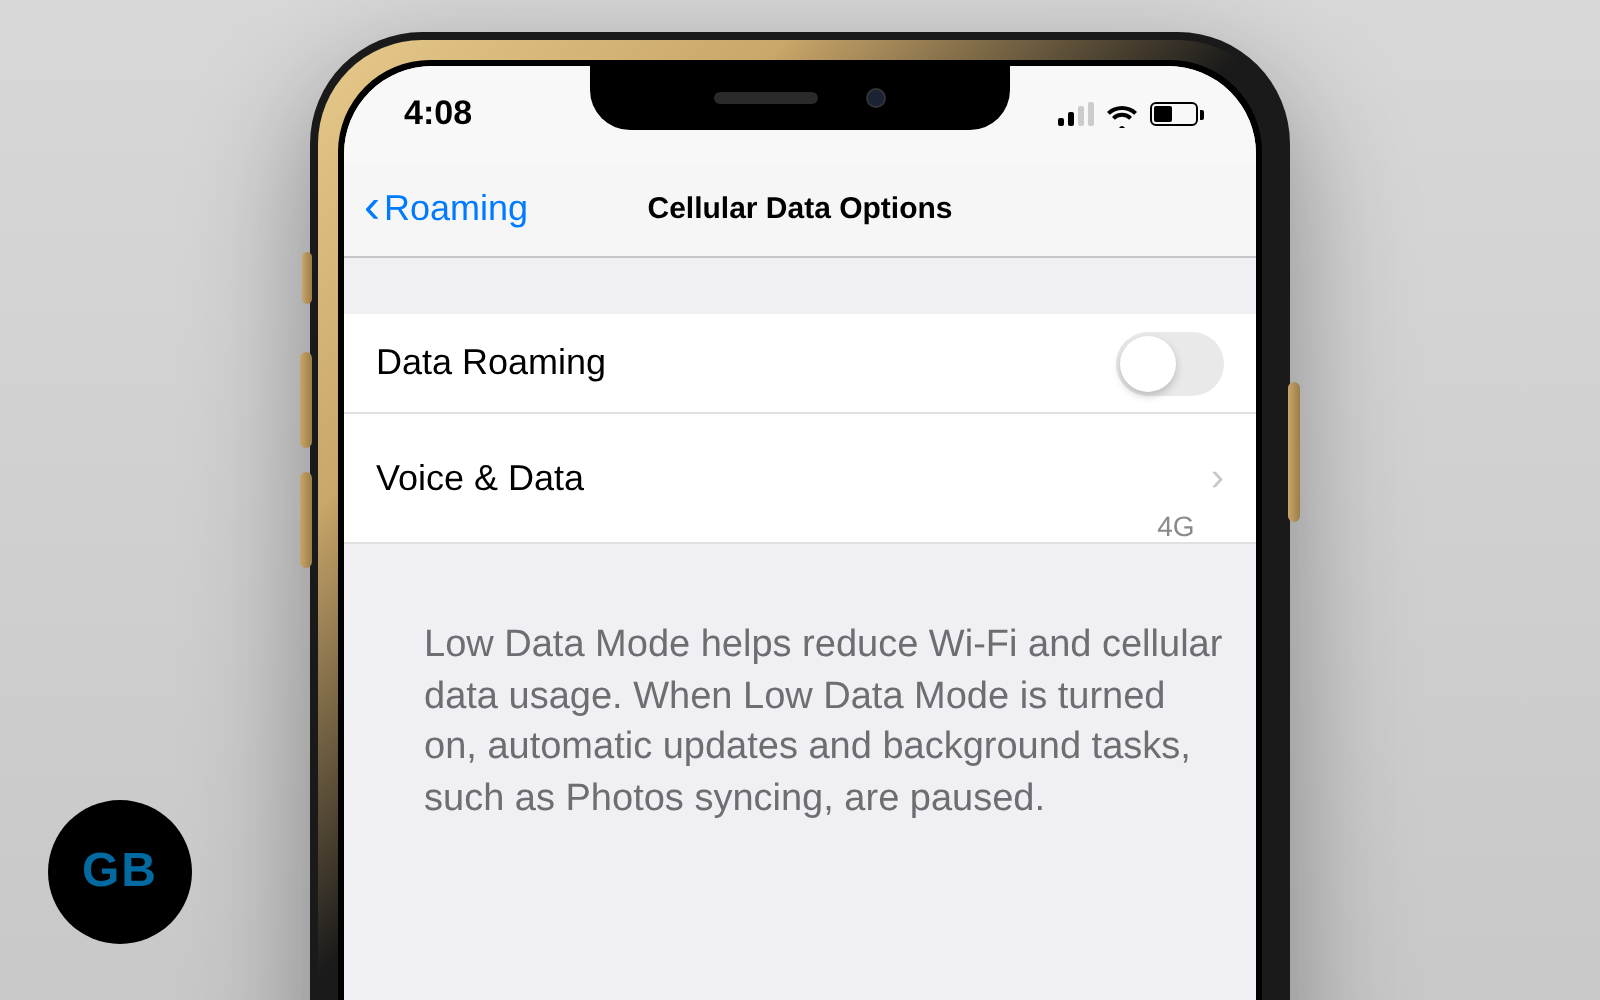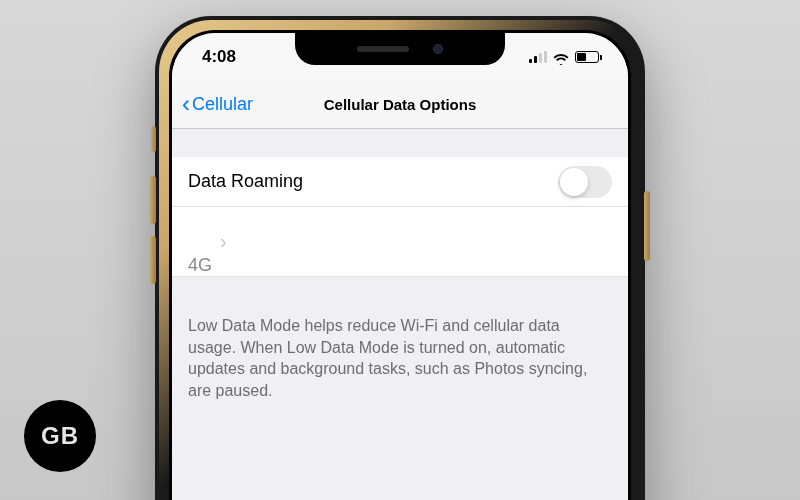--- a/index.html
+++ b/index.html
@@ -7,21 +7,21 @@
       width: 800px; height: 500px;
       background: linear-gradient(180deg, #d8d8d8 0%, #c8c8c8 100%);
       display: flex; justify-content: center; align-items: flex-start;
       font-family: -apple-system, "Helvetica Neue", Arial, sans-serif;
       overflow: hidden; position: relative;
     }
     
     .gb-badge {
       position: absolute; left: 24px; bottom: 28px;
       width: 72px; height: 72px; border-radius: 50%;
-      background: #000; color: #e5e5e5;
+      background: #000; color: #0369a1;
       display: flex; align-items: center; justify-content: center;
       font-weight: 800; font-size: 24px; letter-spacing: 1px;
     }
     
     .phone {
       position: relative;
       margin-top: 16px;
       width: 490px; height: 700px;
       border-radius: 56px;
       background: #1a1a1a;
@@ -110,42 +110,43 @@
     .group-gap { height:28px; }
     .cell {
       background:#fff; min-height:50px;
       display:flex; align-items:center; justify-content:space-between;
       padding: 0 16px; font-size:18px;
       border-bottom: 0.5px solid #e0e0e2;
     }
     .cell:first-child { border-top: 0.5px solid #e0e0e2; }
     .cell-label { color:#000; }
     .cell-right { display:flex; align-items:center; gap:8px; }
-    .cell-value { color:#8a8a8d; font-size:18px;margin-top:48px; }
+    .cell-value { color:#8a8a8d; font-size:14px;margin-top:48px; }
     .disclosure { color:#c7c7cc; font-size:20px; }
     
     .toggle {
       width:54px; height:32px; border-radius:16px; position:relative;
       transition: background .2s;
     }
     .toggle.off { background:#e9e9ea; }
     .toggle.on  { background:#34c759; }
     .toggle-knob {
       position:absolute; top:2px; width:28px; height:28px;
       background:#fff; border-radius:50%;
       box-shadow: 0 2px 4px rgba(0,0,0,0.2);
       transition: left .2s;
     }
     .toggle.off .toggle-knob { left:2px; }
     .toggle.on  .toggle-knob { left:24px; }
     
     .footer-text {
       padding: 10px 16px 0 16px;
-      font-size:16px; line-height:1.35;
+      font-size:19px; line-height:1.35;
       color:#6d6d72;
+      margin-left:24px;
     }
   </style>
 </head>
 <body>
 
 <div class="gb-badge">
   <span>GB</span>
 </div>
 
 <div class="phone">
@@ -181,36 +182,37 @@
                 <div class="battery-fill" style="width: 40%;"></div>
               </div>
             <div class="battery-tip"></div>
           </div>
         </div>
       </div>
 
       <div class="navbar">
         <div class="back-btn">
           <span class="back-chevron">‹</span>
-          <span>Cellular</span>
+          <span>Roaming</span>
         </div>
         <div class="nav-title">Cellular Data Options</div>
       </div>
 
       <div class="content">
         <div class="group-gap"></div>
 
         <div class="cell">
           <span class="cell-label">Data Roaming</span>
           <div class="toggle off">
             <div class="toggle-knob"></div>
           </div>
         </div>
 
         <div class="cell">
+          <span class="cell-label">Voice &amp; Data</span>
           <div class="cell-right">
             <span class="cell-value">4G</span>
             <span class="disclosure">›</span>
           </div>
         </div>
 
         <div class="group-gap"></div>
 
 
         <div class="footer-text">Low Data Mode helps reduce Wi-Fi and cellular data usage. When Low Data Mode is turned on, automatic updates and background tasks, such as Photos syncing, are paused.</div>

